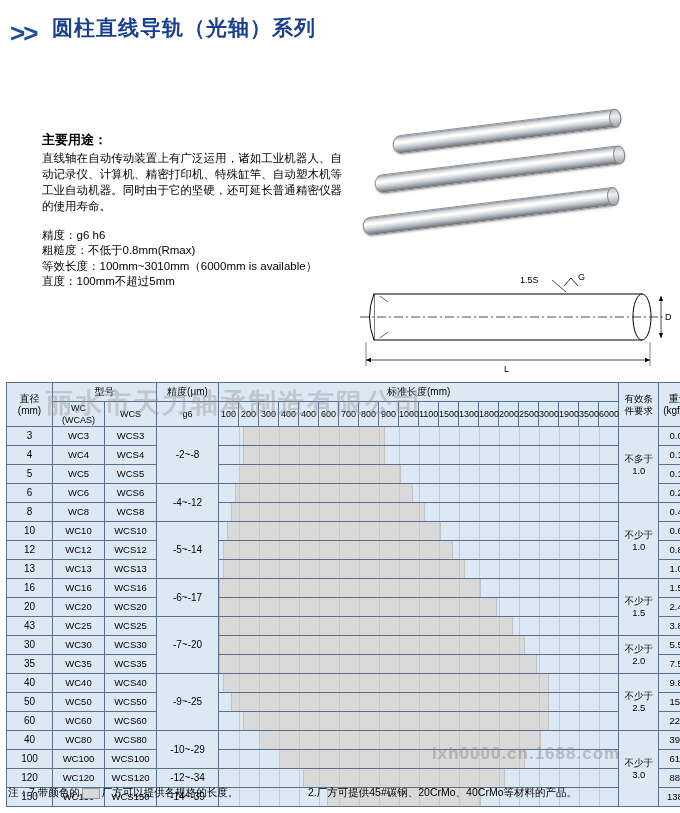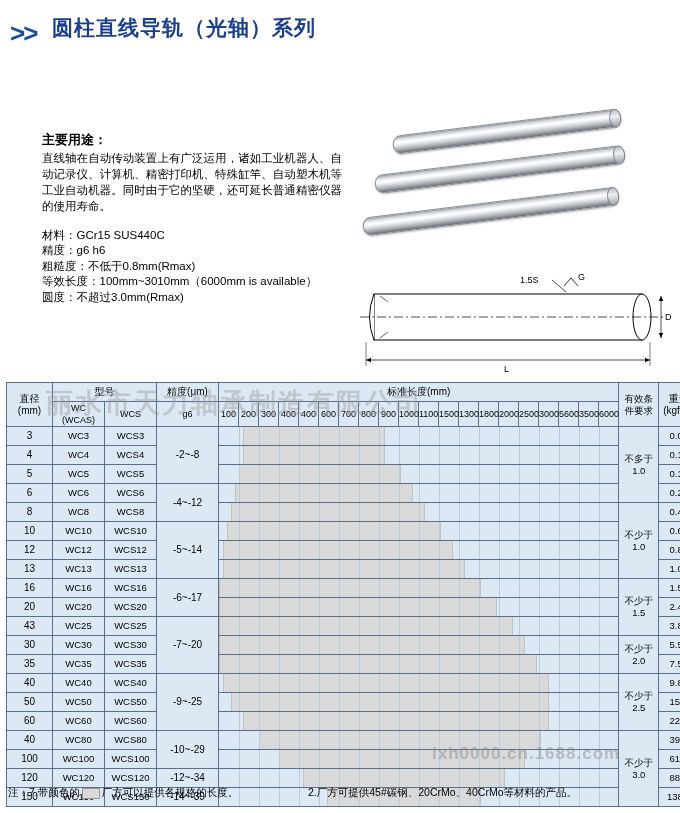--- a/index.html
+++ b/index.html
@@ -270,25 +270,24 @@
     <div class="arrows">&gt;&gt;</div>
     <div class="title-cn">圆柱直线导轨（光轴）系列</div>
   </div>
 
   <div class="desc">
     <div class="hd">主要用途：</div>
     <p>直线轴在自动传动装置上有广泛运用，诸如工业机器人、自动记录仪、计算机、精密打印机、特殊缸竿、自动塑木机等工业自动机器。同时由于它的坚硬，还可延长普通精密仪器的使用寿命。</p>
   </div>
 
   <div class="specs">
-    <div>材料：GCr15  SUS440C</div>
     <div>精度：g6 h6</div>
     <div>粗糙度：不低于0.8mm(Rmax)</div>
     <div>等效长度：100mm~3010mm（6000mm is available）</div>
-    <div>圆度：不超过3.0mm(Rmax)</div>
+    <div>直度：100mm不超过5mm</div>
   </div>
 
   <div class="photo">
     <div class="rod rod1">
         <span class="cap"></span>
       </div>
     <div class="rod rod2">
         <span class="cap"></span>
       </div>
     <div class="rod rod3">
@@ -385,21 +384,21 @@
             <td class="len-head">800</td>
             <td class="len-head">900</td>
             <td class="len-head">1000</td>
             <td class="len-head">1100</td>
             <td class="len-head">1500</td>
             <td class="len-head">1300</td>
             <td class="len-head">1800</td>
             <td class="len-head">2000</td>
             <td class="len-head">2500</td>
             <td class="len-head">3000</td>
-            <td class="len-head">5600</td>
+            <td class="len-head">1900</td>
             <td class="len-head">3500</td>
             <td class="len-head">6000</td>
           </tr>
           <tr>
             <td class="dia">3</td>
             <td class="code">WC3</td>
             <td class="code">WCS3</td>
             <td class="prec" rowspan="3">-2~-8</td>
             <td class="cellgrid" colspan="20">
               <div class="lenwrap">

